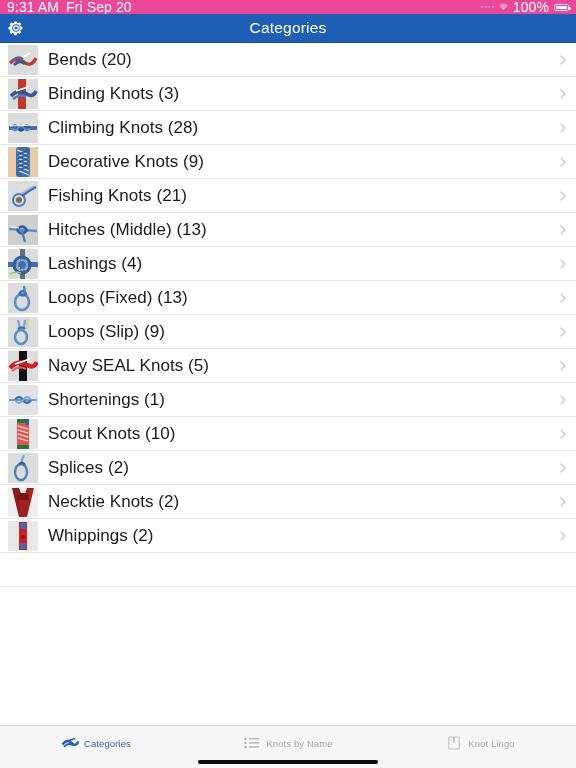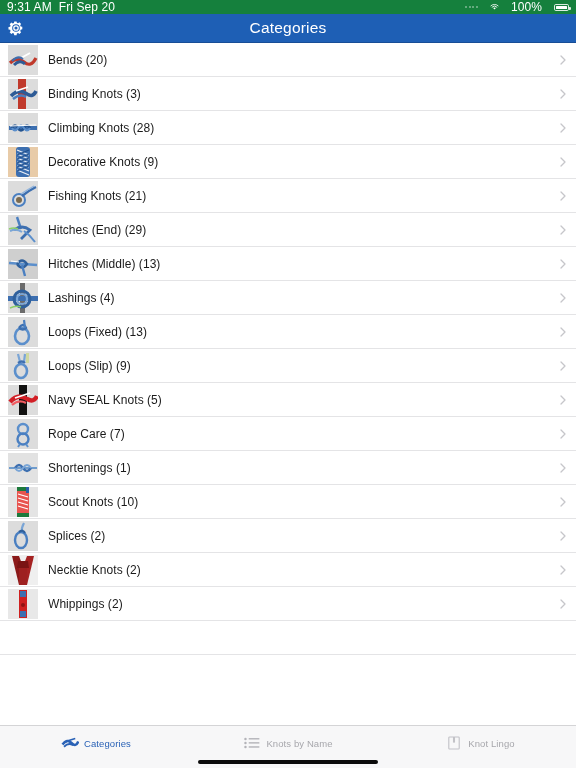--- a/index.html
+++ b/index.html
@@ -7,31 +7,31 @@
     width:576px; height:768px;
     font-family:"Liberation Sans", sans-serif;
     background:#ffffff;
     overflow:hidden;
     -webkit-font-smoothing:antialiased;
   }
 
   
   .statusbar {
     height:14px;
-    background:#15803d;
+    background:#ec4899;
     display:flex;
     align-items:center;
     padding:0 7px;
     color:#ffffff;
-    font-size:12px;
+    font-size:14px;
     letter-spacing:0.1px;
   }
   .sb-left { display:flex; align-items:center; gap:7px; }
   .sb-spacer { flex:1; }
-  .sb-right { display:flex; align-items:center; gap:12px; }
+  .sb-right { display:flex; align-items:center; gap:5px; }
   .sb-dots { display:flex; gap:1.5px; align-items:center; opacity:.45; }
   .sb-dots i { width:2px; height:2px; border-radius:50%; background:#fff; display:block; }
   .wifi-ico { width:9px; height:8px; display:block; }
   .batt {
     width:15px; height:7px; border:1px solid rgba(255,255,255,.85);
     border-radius:1.8px; position:relative; display:flex; align-items:center;
     padding:1px;
   }
   .batt::after {
     content:""; position:absolute; right:-2.5px; top:2px;
@@ -77,21 +77,21 @@
     width:30px; height:30px;
     margin-left:8px;
     background:#dddddd;
     flex:0 0 30px;
     overflow:hidden;
     position:relative;
   }
   .thumb svg { display:block; width:100%; height:100%; }
   .row-label {
     margin-left:10px;
-    font-size:12px;
+    font-size:17px;
     color:#1a1a1a;
     letter-spacing:0.05px;
     white-space:nowrap;
   }
   .chev {
     position:absolute; right:10px; top:50%; transform:translateY(-50%);
     width:6px; height:10px;
   }
   .chev svg { display:block; }
   .row-empty {
@@ -250,38 +250,20 @@
       </svg>
     </div>
     <div class="row-label">Fishing Knots (21)</div>
     <span class="chev">
         <svg width="6" height="10" viewBox="0 0 6 10">
           <path d="M1 1 L5 5 L1 9" stroke="#c6c6ca" stroke-width="1.3" fill="none" stroke-linecap="round" stroke-linejoin="round"></path>
         </svg>
       </span>
   </div>
 
-  <div class="row">
-    <div class="thumb">
-      <svg viewBox="0 0 30 30">
-          <rect width="30" height="30" fill="#dcdcdc"></rect>
-        <path d="M9 2 L13 14" stroke="#4a7fc1" stroke-width="2.4" fill="none"></path>
-        <path d="M6 15 Q14 9 22 15 Q17 20 13 24" stroke="#3d6fb0" stroke-width="2.8" fill="none"></path>
-        <path d="M2 16 Q8 13 14 17" stroke="#7aa5d6" stroke-width="2" fill="none"></path>
-        <path d="M1 14 Q6 12 10 14" stroke="#8ccf6a" stroke-width="1.4" fill="none"></path>
-        <path d="M16 16 Q22 20 27 27" stroke="#5b8fcc" stroke-width="2" fill="none"></path>
-      </svg>
-    </div>
-    <div class="row-label">Hitches (End) (29)</div>
-    <span class="chev">
-        <svg width="6" height="10" viewBox="0 0 6 10">
-          <path d="M1 1 L5 5 L1 9" stroke="#c6c6ca" stroke-width="1.3" fill="none" stroke-linecap="round" stroke-linejoin="round"></path>
-        </svg>
-      </span>
-  </div>
 
   <div class="row">
     <div class="thumb">
       <svg viewBox="0 0 30 30">
           <rect width="30" height="30" fill="#cfcfcf"></rect>
         <path d="M1 14 L29 16" stroke="#5b8fcc" stroke-width="2.6" fill="none"></path>
         <path d="M9 15 q5-7 10 0 q-5 7 -10 0" stroke="#2f609c" stroke-width="2.4" fill="none"></path>
         <path d="M14 16 L17 27" stroke="#4a7fc1" stroke-width="2.4" fill="none"></path>
         <path d="M3 12 L11 13" stroke="#ffffff" stroke-width="1.2" fill="none"></path>
       </svg>
@@ -359,36 +341,20 @@
       </svg>
     </div>
     <div class="row-label">Navy SEAL Knots (5)</div>
     <span class="chev">
         <svg width="6" height="10" viewBox="0 0 6 10">
           <path d="M1 1 L5 5 L1 9" stroke="#c6c6ca" stroke-width="1.3" fill="none" stroke-linecap="round" stroke-linejoin="round"></path>
         </svg>
       </span>
   </div>
 
-  <div class="row">
-    <div class="thumb">
-      <svg viewBox="0 0 30 30">
-          <rect width="30" height="30" fill="#dcdcdc"></rect>
-        <circle cx="15" cy="10" r="5" fill="none" stroke="#5b8fcc" stroke-width="2.4"></circle>
-        <circle cx="15" cy="20" r="5.5" fill="none" stroke="#4a7fc1" stroke-width="2.4"></circle>
-        <path d="M12 25 L10 28 M18 25 L20 28" stroke="#5b8fcc" stroke-width="2" fill="none"></path>
-      </svg>
-    </div>
-    <div class="row-label">Rope Care (7)</div>
-    <span class="chev">
-        <svg width="6" height="10" viewBox="0 0 6 10">
-          <path d="M1 1 L5 5 L1 9" stroke="#c6c6ca" stroke-width="1.3" fill="none" stroke-linecap="round" stroke-linejoin="round"></path>
-        </svg>
-      </span>
-  </div>
 
 
   <div class="row">
     <div class="thumb">
       <svg viewBox="0 0 30 30">
           <rect width="30" height="30" fill="#e2e2e2"></rect>
         <path d="M1 15 L29 15" stroke="#6f9ccd" stroke-width="2" fill="none"></path>
         <path d="M7 15 q4-6 8 0 q4 6 8 0" stroke="#3d6fb0" stroke-width="2.4" fill="none"></path>
         <path d="M7 15 q4 6 8 0 q4-6 8 0" stroke="#7aa5d6" stroke-width="2" fill="none"></path>
       </svg>

